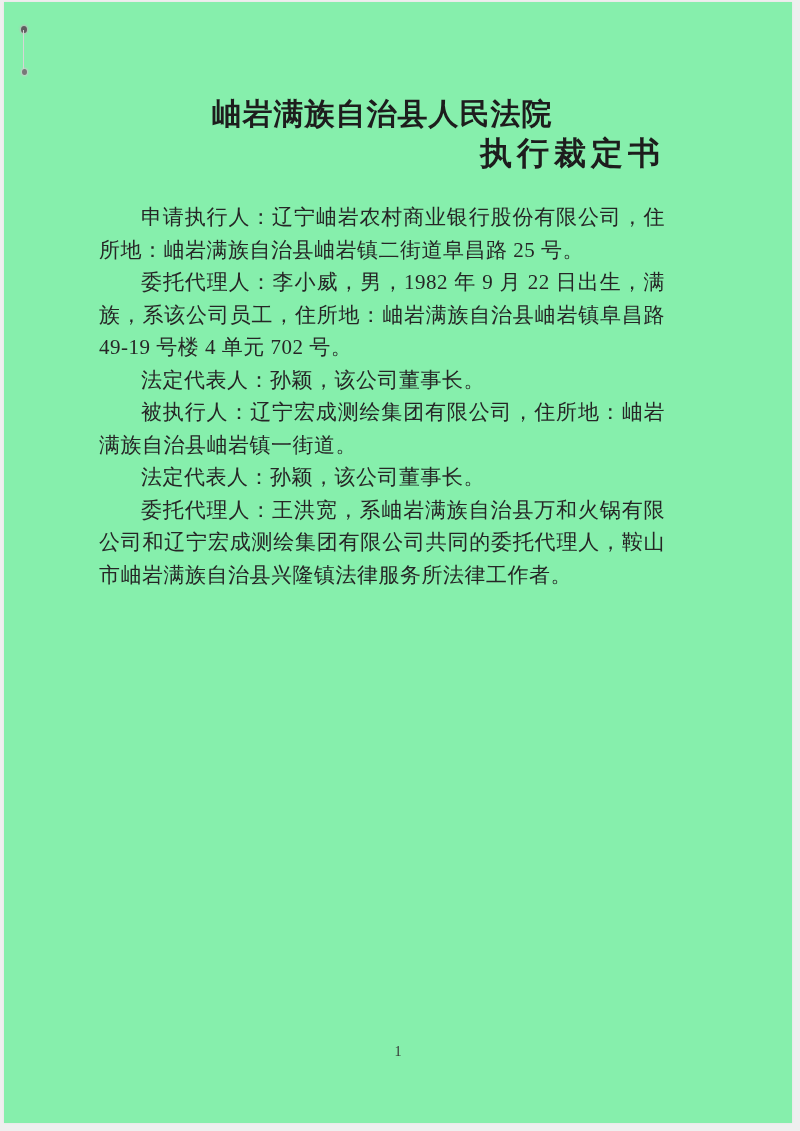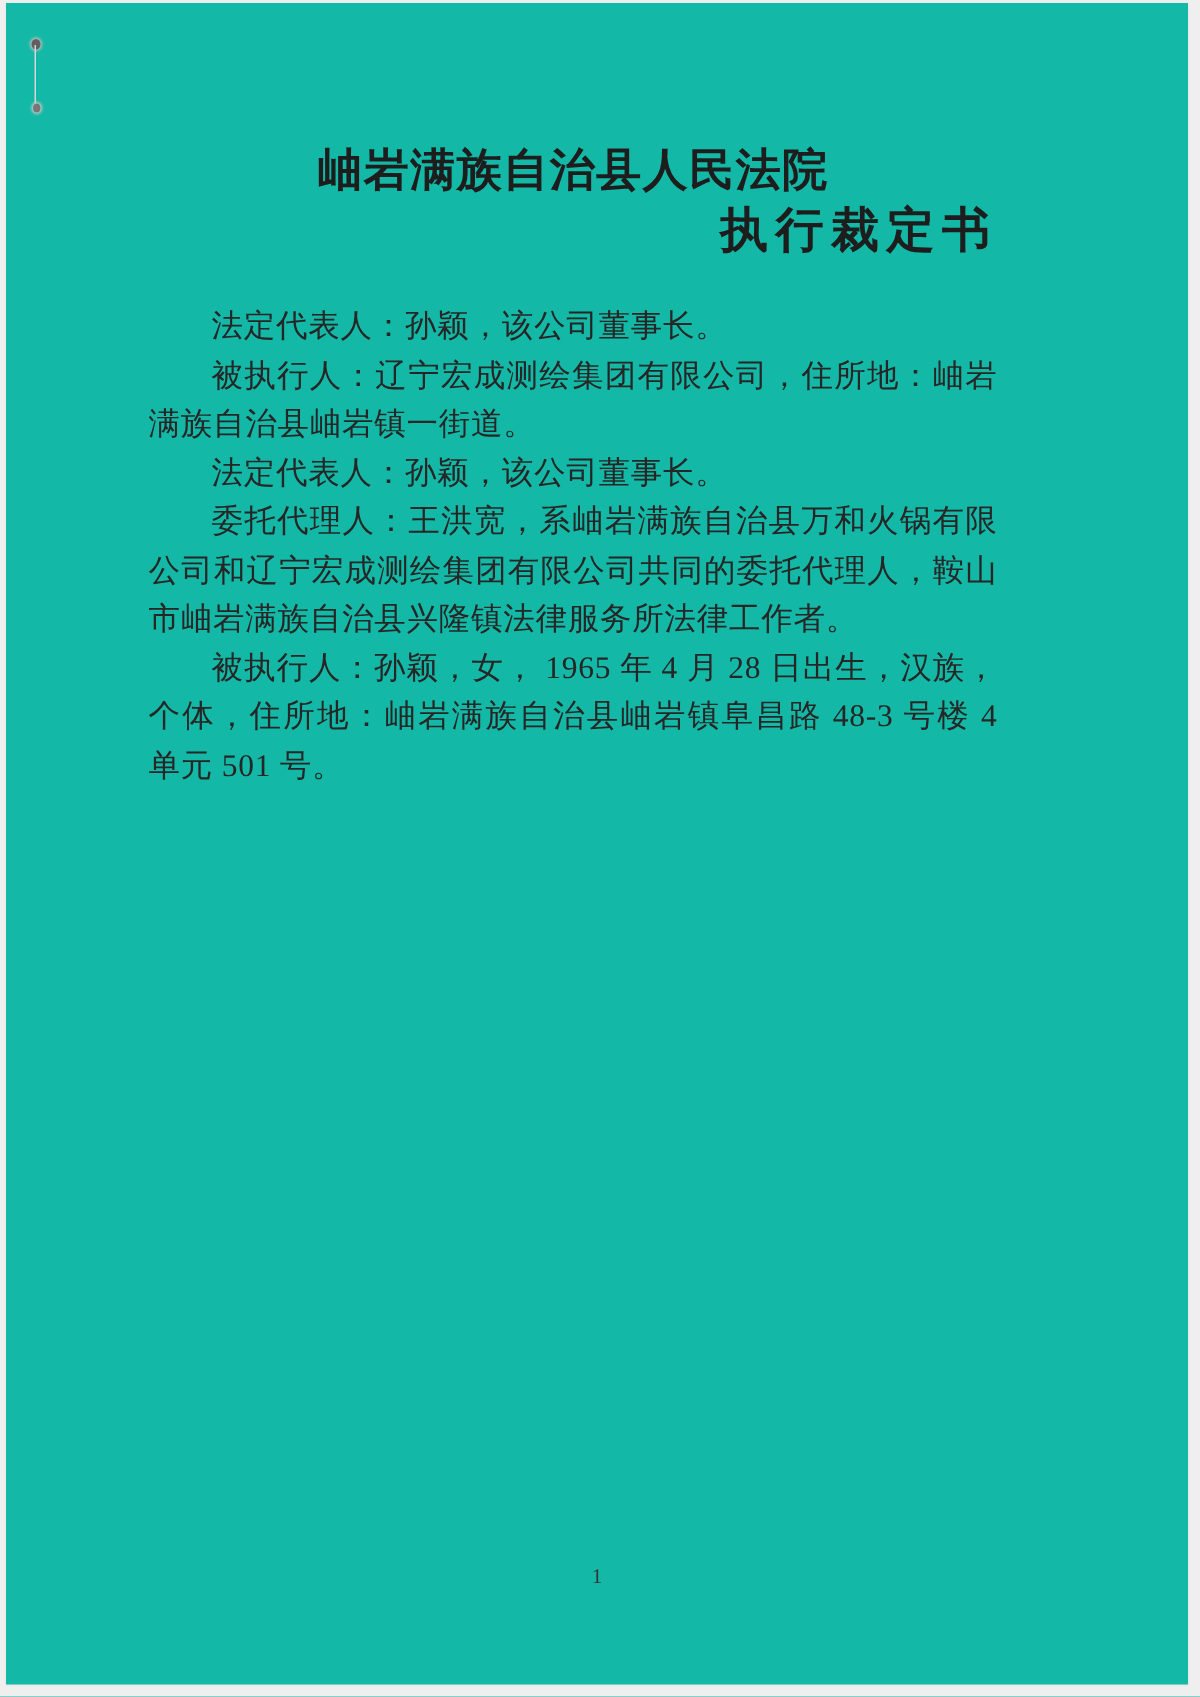--- a/index.html
+++ b/index.html
@@ -7,21 +7,21 @@
     width: 800px; height: 1131px;
     background: #efefef;
     position: relative;
     overflow: hidden;
     font-family: "Liberation Serif", "DejaVu Serif", serif;
   }
   .page {
     position: absolute;
     left: 4px; top: 2px;
     width: 788px; height: 1121px;
-    background: #14b8a6;
+    background: #86efac;
     box-shadow: 0 0 2px rgba(0,0,0,0.06);
   }
   
   .artifact { position: absolute; border-radius: 50%; }
   .dot1 { left: 17px; top: 24px; width: 6px; height: 7px; background: #5f5f5f; box-shadow: 0 0 2px 1px #bdbdbd; }
   .dot2 { left: 18px; top: 67px; width: 5px; height: 6px; background: #787878; box-shadow: 0 0 2px 1px #cccccc; }
   .scratch { left: 19px; top: 28px; width: 1px; height: 44px; background: #d6d6d6; border-radius: 0; }
 
   .content {
     position: absolute;
@@ -88,22 +88,23 @@
   <span class="artifact dot2"></span>
 
   <div class="content">
 
     <h1 class="court-name">岫岩满族自治县人民法院</h1>
 
     <h2 class="doc-type">执行裁定书</h2>
 
 
     <div class="body-text">
+      <p>申请执行人：辽宁岫岩农村商业银行股份有限公司，住所地：岫岩满族自治县岫岩镇二街道阜昌路 25 号。</p>
+      <p>委托代理人：李小威，男，1982 年 9 月 22 日出生，满族，系该公司员工，住所地：岫岩满族自治县岫岩镇阜昌路 49-19 号楼 4 单元 702 号。</p>
       <p>法定代表人：孙颖，该公司董事长。</p>
       <p>被执行人：辽宁宏成测绘集团有限公司，住所地：岫岩满族自治县岫岩镇一街道。</p>
       <p>法定代表人：孙颖，该公司董事长。</p>
       <p>委托代理人：王洪宽，系岫岩满族自治县万和火锅有限公司和辽宁宏成测绘集团有限公司共同的委托代理人，鞍山市岫岩满族自治县兴隆镇法律服务所法律工作者。</p>
-      <p>被执行人：孙颖，女， 1965 年 4 月 28 日出生，汉族，个体，住所地：岫岩满族自治县岫岩镇阜昌路 48-3 号楼 4 单元 501 号。</p>
     </div>
   </div>
 
   <div class="page-number">1</div>
 </div>
 
 </body></html>

